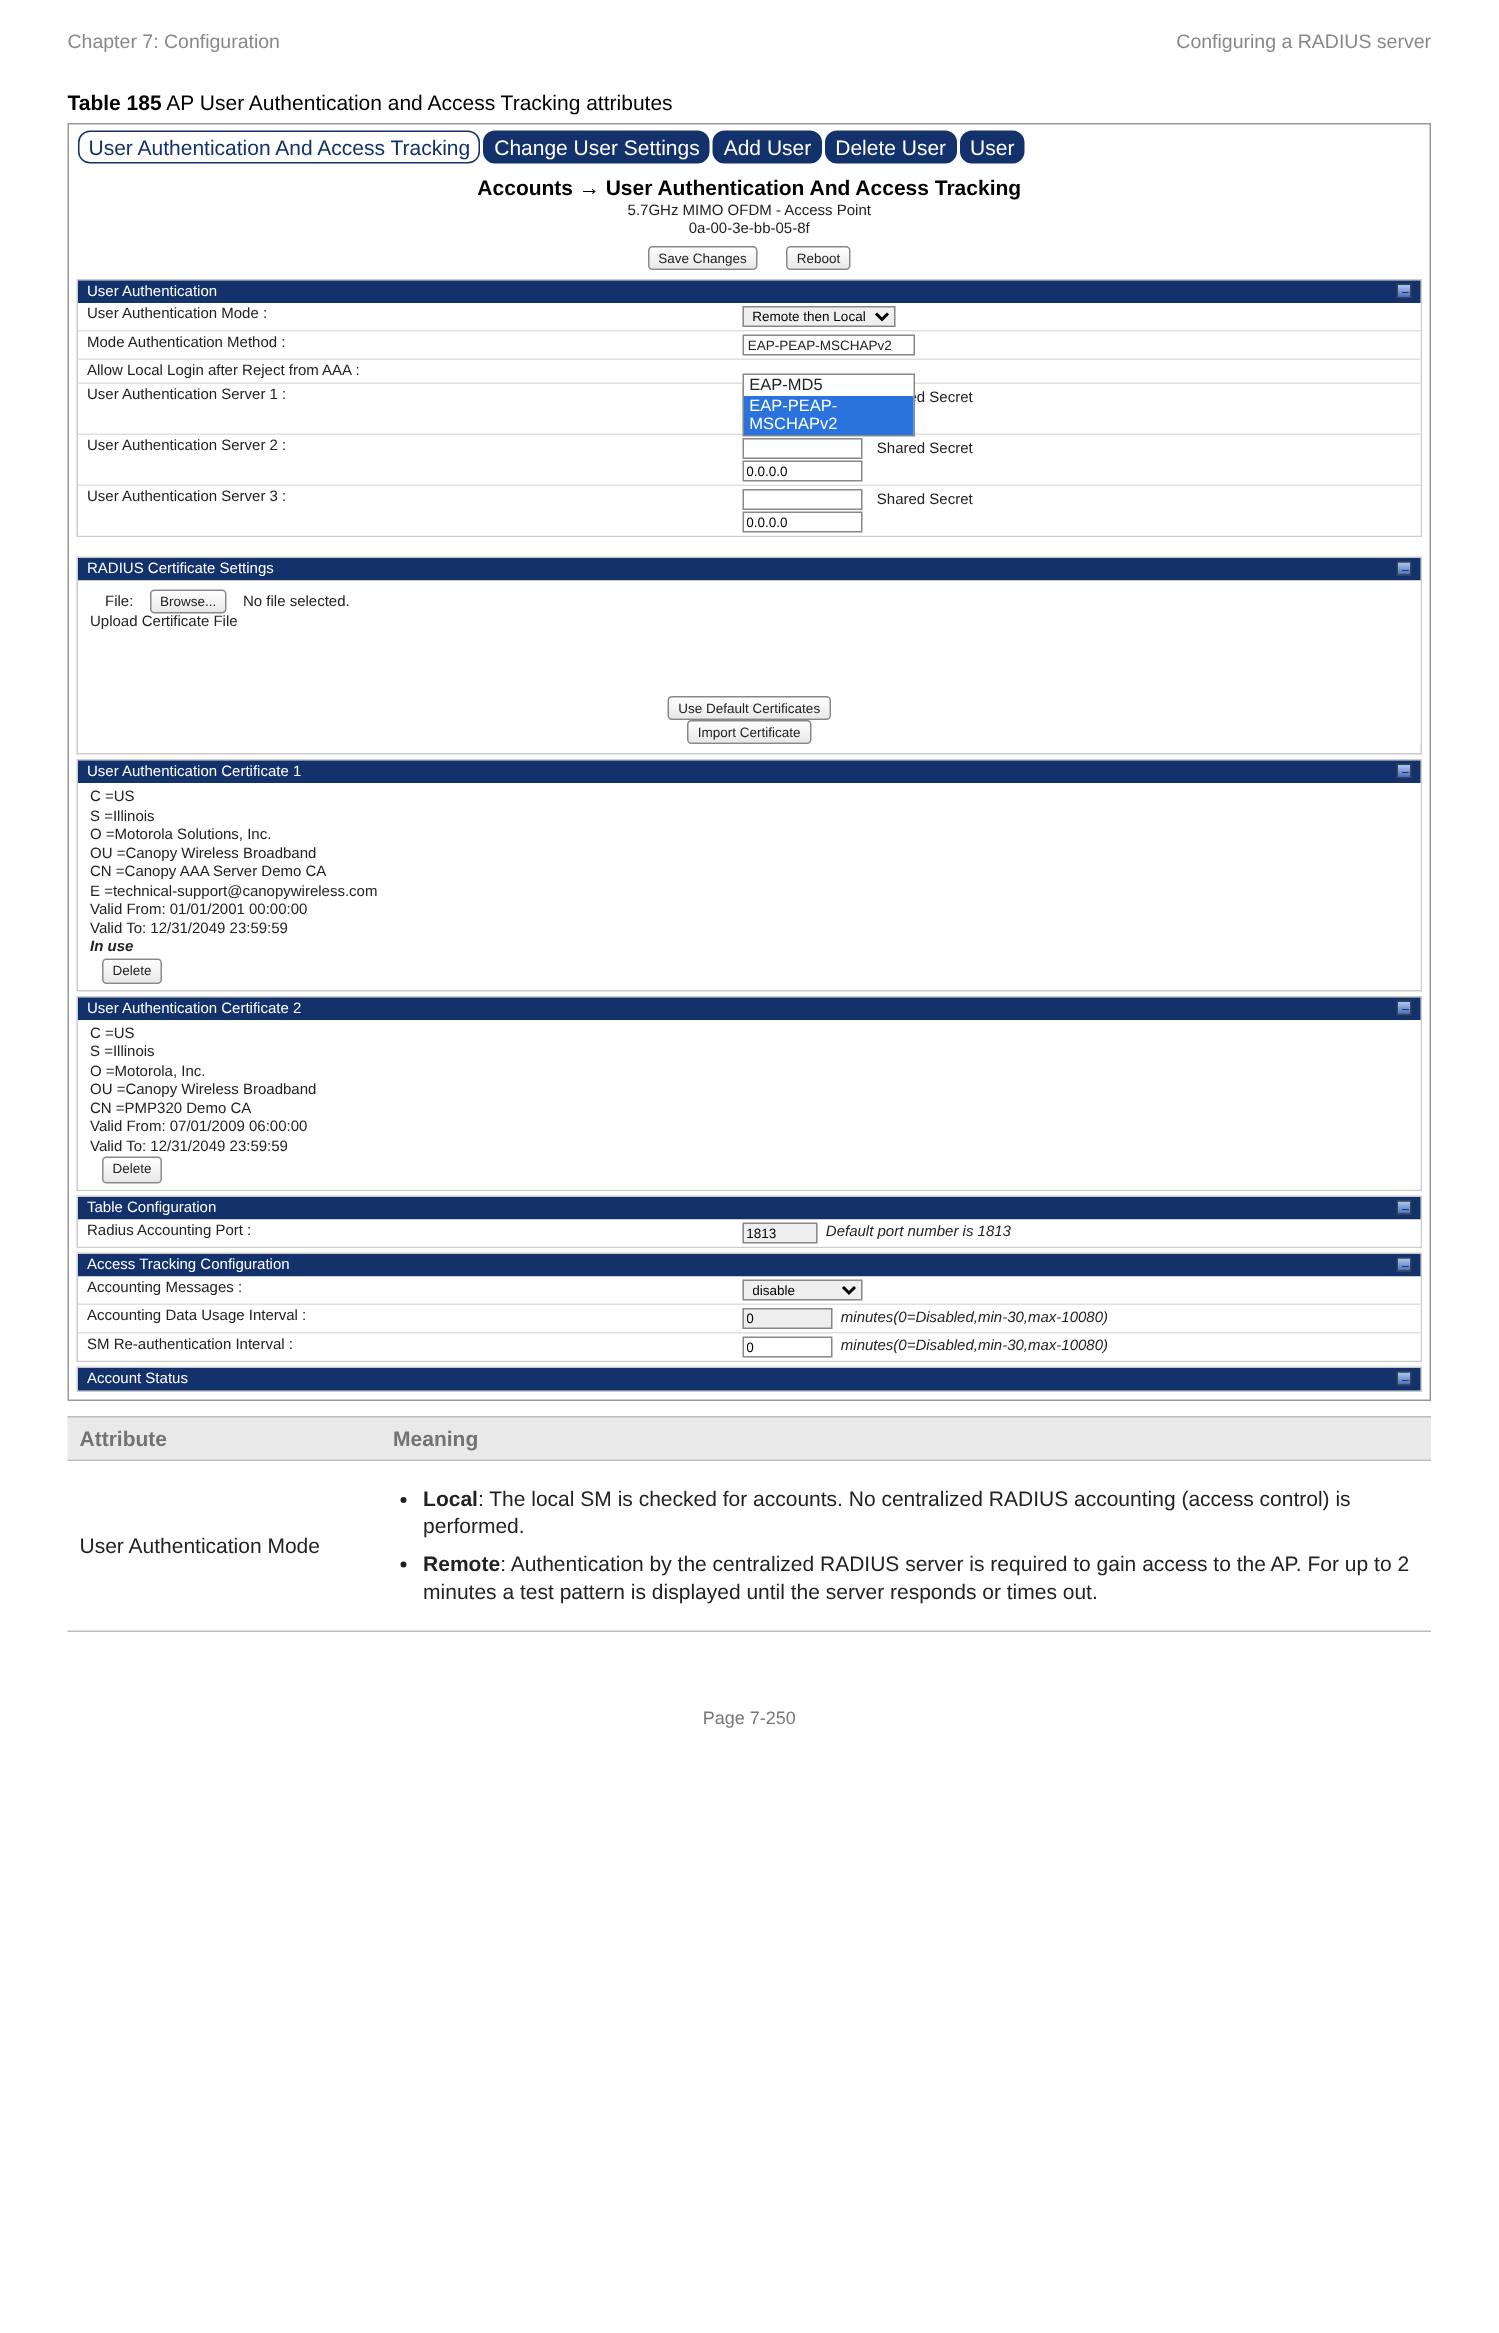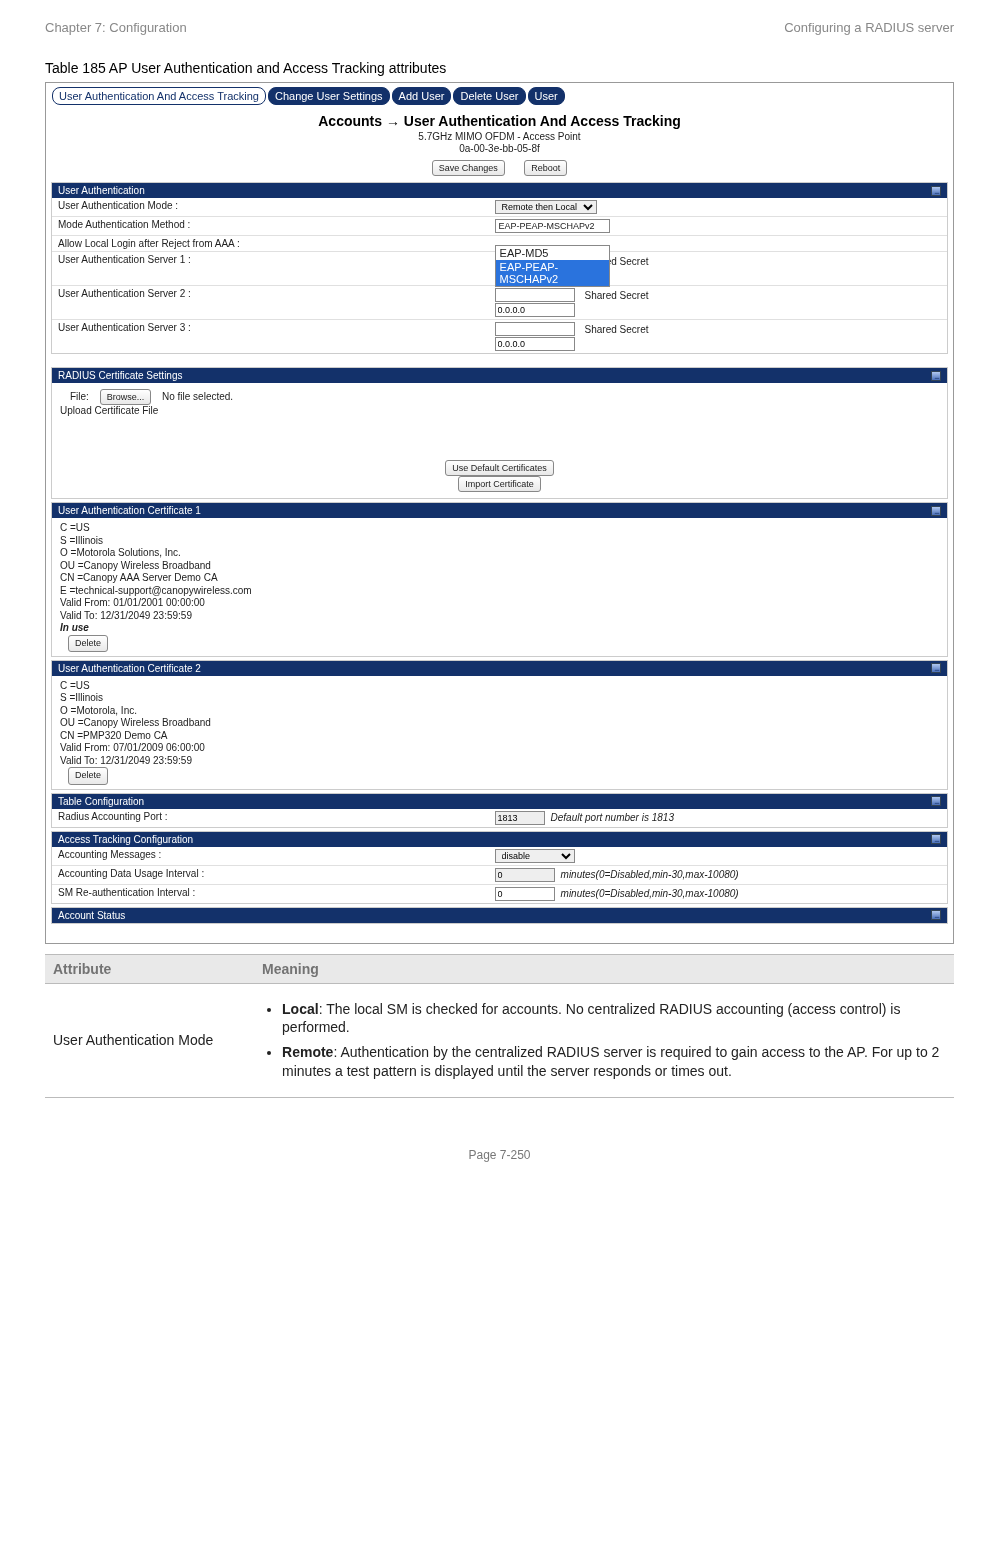--- a/index.html
+++ b/index.html
@@ -1,30 +1,30 @@
 <!DOCTYPE html>
 <html><head>
 <meta charset="utf-8">
 <style>
 *{margin:0;padding:0;box-sizing:border-box}
 body{font-family:Arial,sans-serif;font-size:12px;color:#444;background:#fff;width:999px}
 .page{padding:20px 45px 40px}
 .hdr{display:flex;justify-content:space-between;color:#888;font-size:13px;margin-bottom:25px}
 .caption{color:#000;font-size:14px;margin-bottom:6px}
-.caption b{font-weight:normal}
+.caption b{font-weight:bold}
 .shot{border:1px solid #999;padding:2px}
 .tabs{display:flex;gap:2px;align-items:center;background:#fff;padding:2px 4px}
-.tab{background:#13316a;color:#fff;font-size:11px;padding:2px 6px;border-radius:8px;border:1px solid #13316a}
+.tab{background:#13316a;color:#fff;font-size:14px;padding:2px 6px;border-radius:8px;border:1px solid #13316a}
 .tab.active{background:#fff;color:#13316a;border:1px solid #13316a}
 .pgtitle{text-align:center;color:#000;font-size:14px;margin:6px 0 2px;font-weight:bold}
 .sub{text-align:center;font-size:10px;color:#222;margin:1px 0}
 .btnrow{text-align:center;margin:6px 0}
 .btn{display:inline-block;font-size:9px;padding:2px 6px;border:1px solid #888;border-radius:3px;background:linear-gradient(#fff,#e8e8e8);color:#222;margin:0 8px}
 .panel{margin:3px 3px 0;border:1px solid #ccc}
-.ph{background:#13316a;color:#fff;font-size:10px;padding:2px 6px;display:flex;justify-content:space-between;align-items:center}
+.ph{background:#13316a;color:#fff;font-size:10px;padding:2px 6px;display:flex;justify-content:space-between;}
 .ph .box{width:10px;height:10px;background:linear-gradient(#b0c8f0,#4a6fb8);border:1px solid #345}
 .pb{background:#fff;padding:0}
 .row{display:flex;border-top:1px solid #e0e0e0;font-size:10px}
 .row:first-child{border-top:none}
 .row .l{width:49%;padding:2px 6px;color:#222}
 .row .r{width:51%;padding:2px 4px;color:#222;display:flex;align-items:center;gap:6px}
 select,input[type=text],input[type=password]{font-size:9px;border:1px solid #888;padding:0 2px;height:14px}
 .dd{display:inline-block;position:relative}
 .ddsel{border:1px solid #888;font-size:9px;padding:0 14px 0 3px;background:#fff;height:14px;line-height:12px}
 .ddmenu{position:absolute;top:26px;left:0;border:1px solid #888;background:#fff;font-size:11px;min-width:110px;z-index:5}
@@ -226,21 +226,21 @@
         <div class="row">
             <div class="l">SM Re-authentication Interval :</div>
             <div class="r">
               <input type="text" style="width: 60px;" value="0">
               <span class="it">minutes(0=Disabled,min-30,max-10080)</span>
             </div>
           </div>
       </div>
     </div>
 
-    <div class="panel" style="margin-bottom:17px">
+    <div class="panel" style="margin-bottom:3px">
       <div class="ph">
           <span>Account Status</span>
           <span class="box"><span class="minus">−</span></span>
         </div>
     </div>
   </div>
 
   <table class="tbl">
     <tbody>
         <tr>

